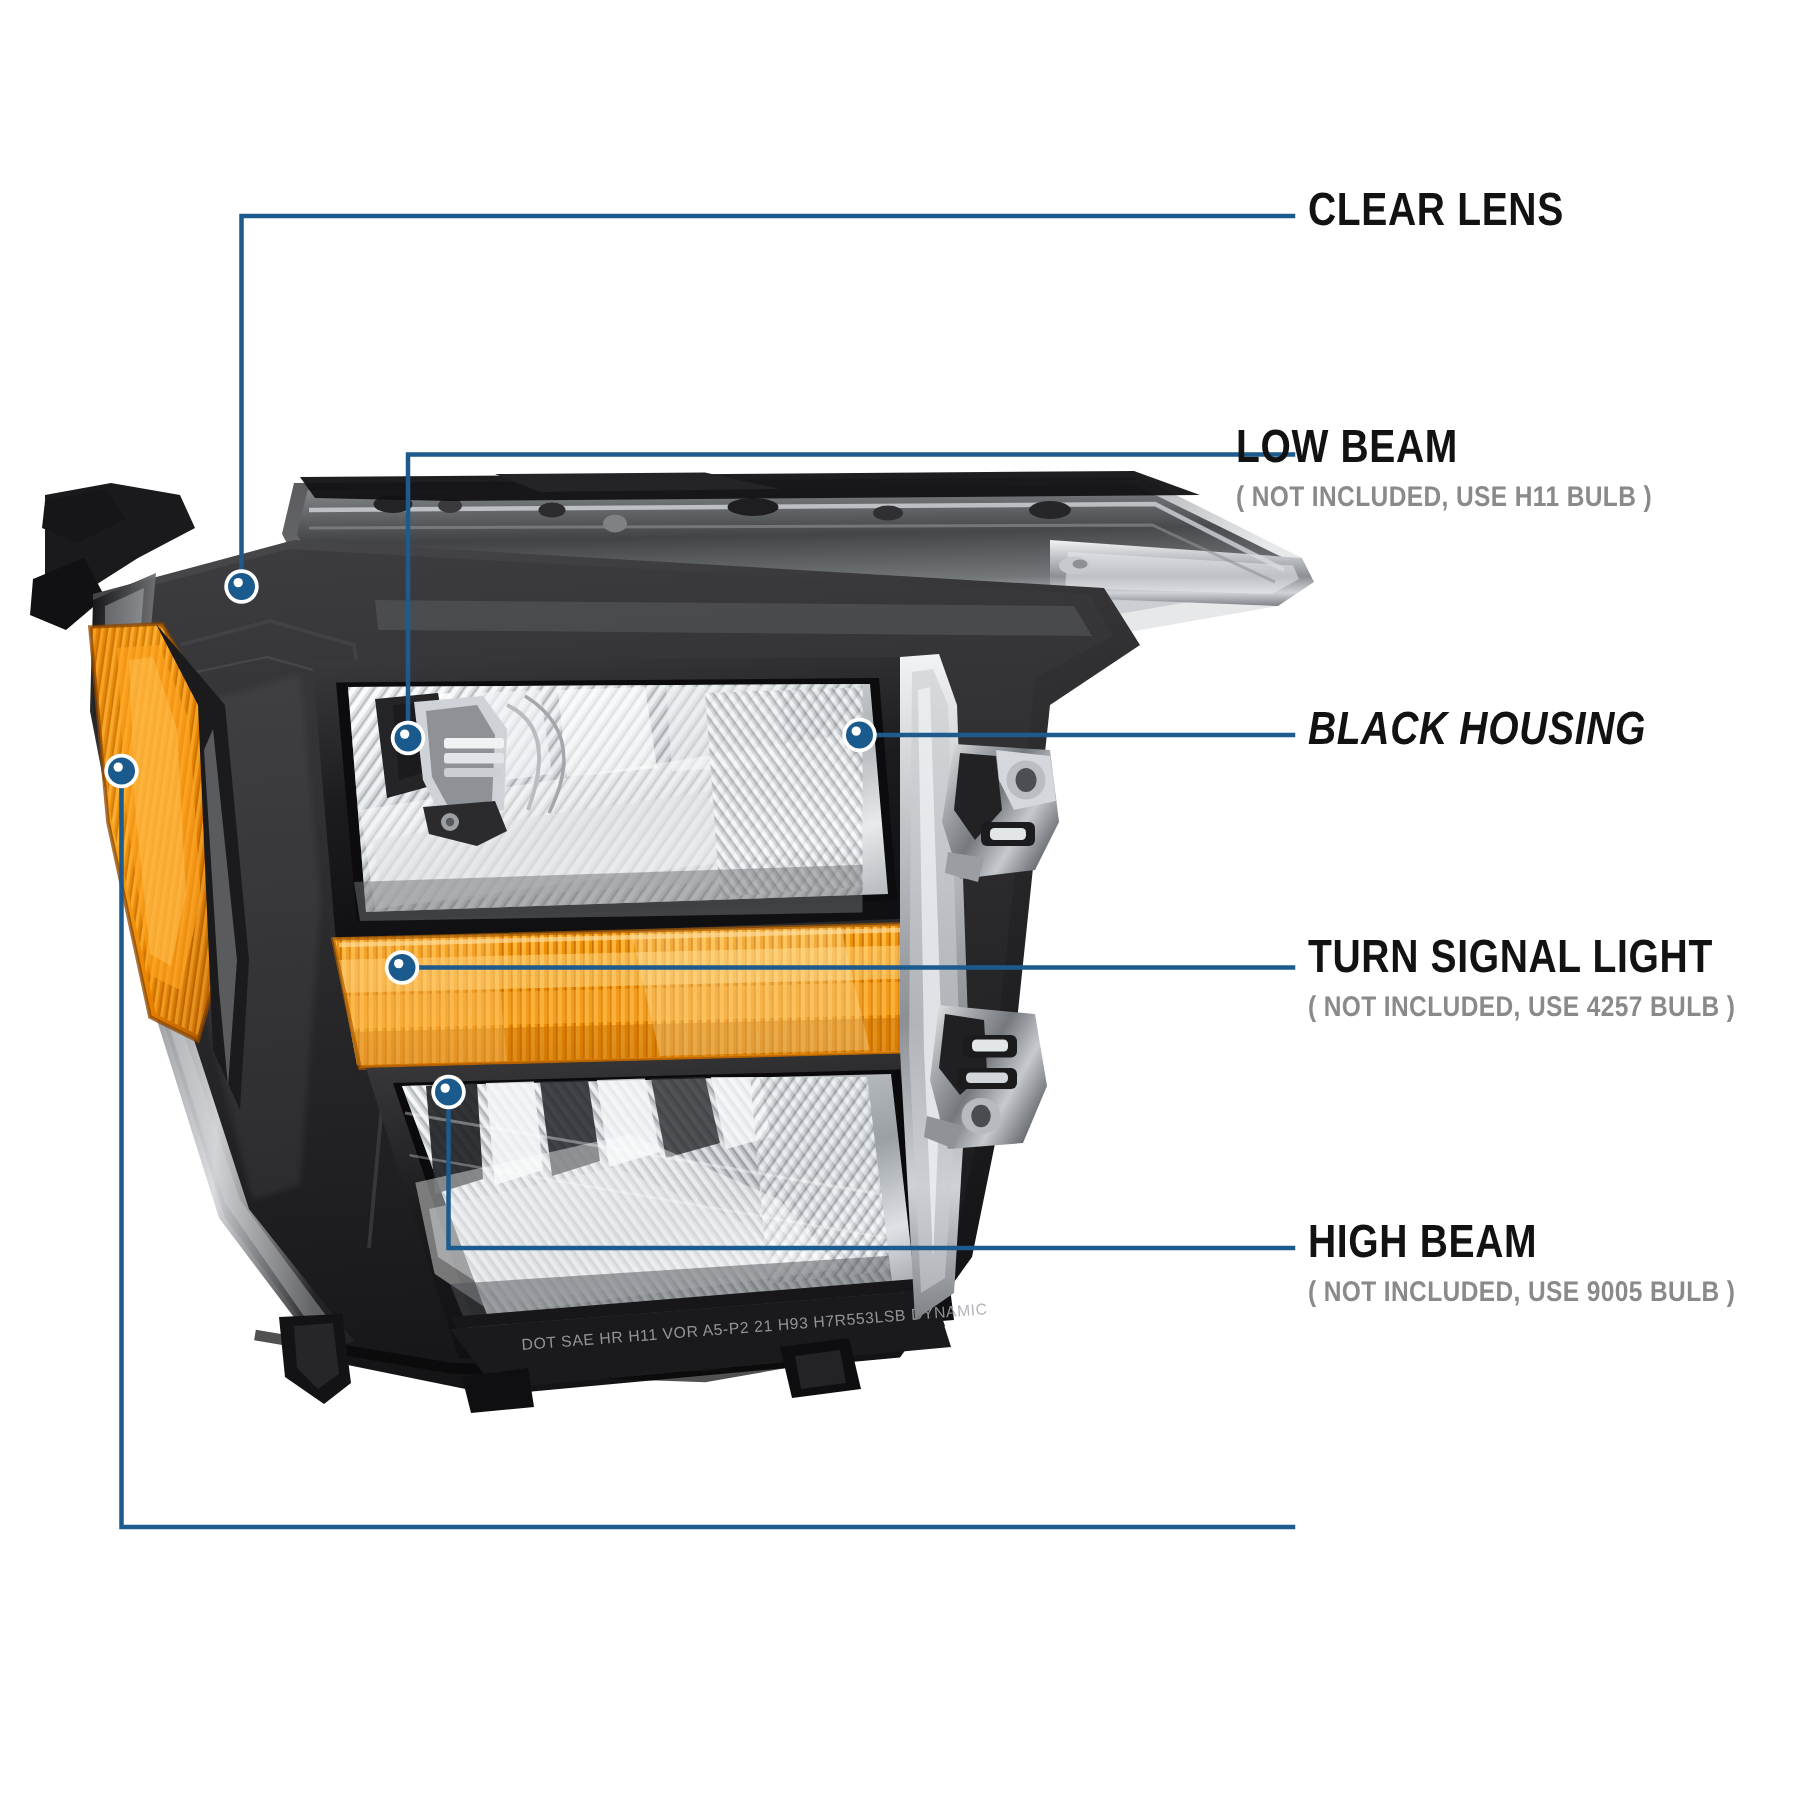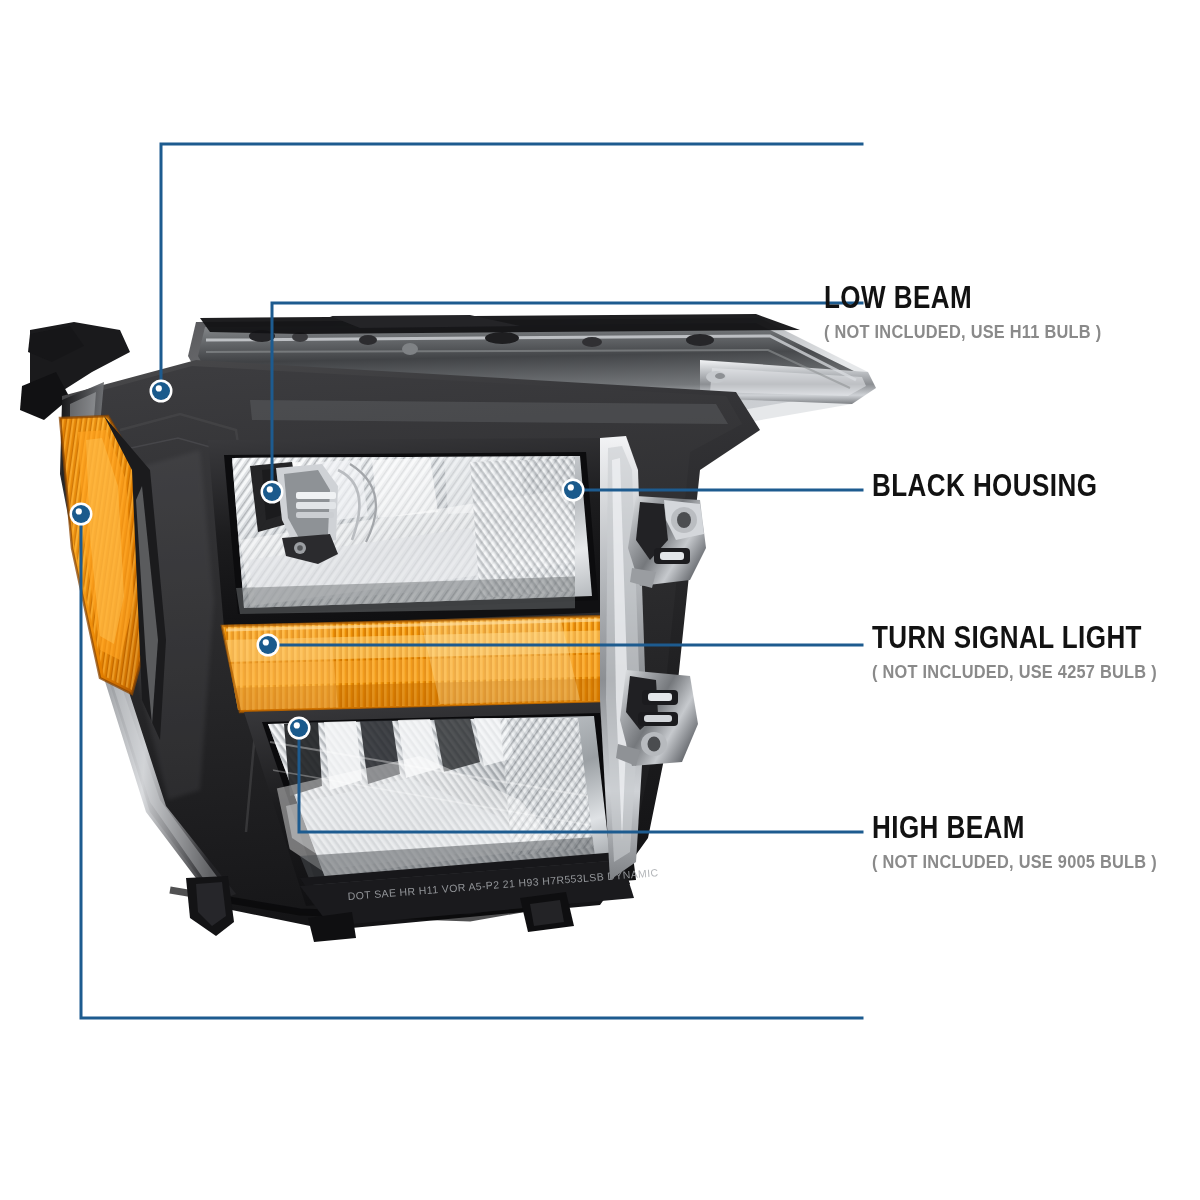--- a/index.html
+++ b/index.html
@@ -32,21 +32,21 @@
     letter-spacing:.3px;
     color:#8a8a8a;
     line-height:1.0;
     white-space:nowrap;
     margin-top:9px;
     transform:scaleX(.86);
     transform-origin:left center;
   }
   .l-clear   {left:872px; top:124px;}
   .l-low     {left:824px; top:282px;}
-  .l-black   {left:872px; top:470px;}
+  .l-black   {left:872px; top:470px;font-style:italic;}
   .l-turn    {left:872px; top:622px;}
   .l-high    {left:872px; top:812px;}
   .l-side    {left:872px; top:998px;}
 </style>
 </head>
 <body>
 
 <div id="stage">
 
 <svg id="art" width="1200" height="1200" viewBox="0 0 1200 1200" xmlns="http://www.w3.org/2000/svg">
@@ -416,20 +416,23 @@
         </g>
         <g>
           <circle cx="81" cy="514" r="11.5" fill="#ffffff"></circle>
           <circle cx="81" cy="514" r="9" fill="#1a5a8c"></circle>
           <circle cx="78.8" cy="511.4" r="3.1" fill="#ffffff"></circle>
         </g>
       </g>
 </svg>
 
 
+<div class="callout l-clear">
+  <div class="title">CLEAR LENS</div>
+</div>
 
 <div class="callout l-low">
   <div class="title">LOW BEAM</div>
   <div class="sub">( NOT INCLUDED, USE  H11  BULB )</div>
 </div>
 
 <div class="callout l-black">
   <div class="title">BLACK HOUSING</div>
 </div>
 

